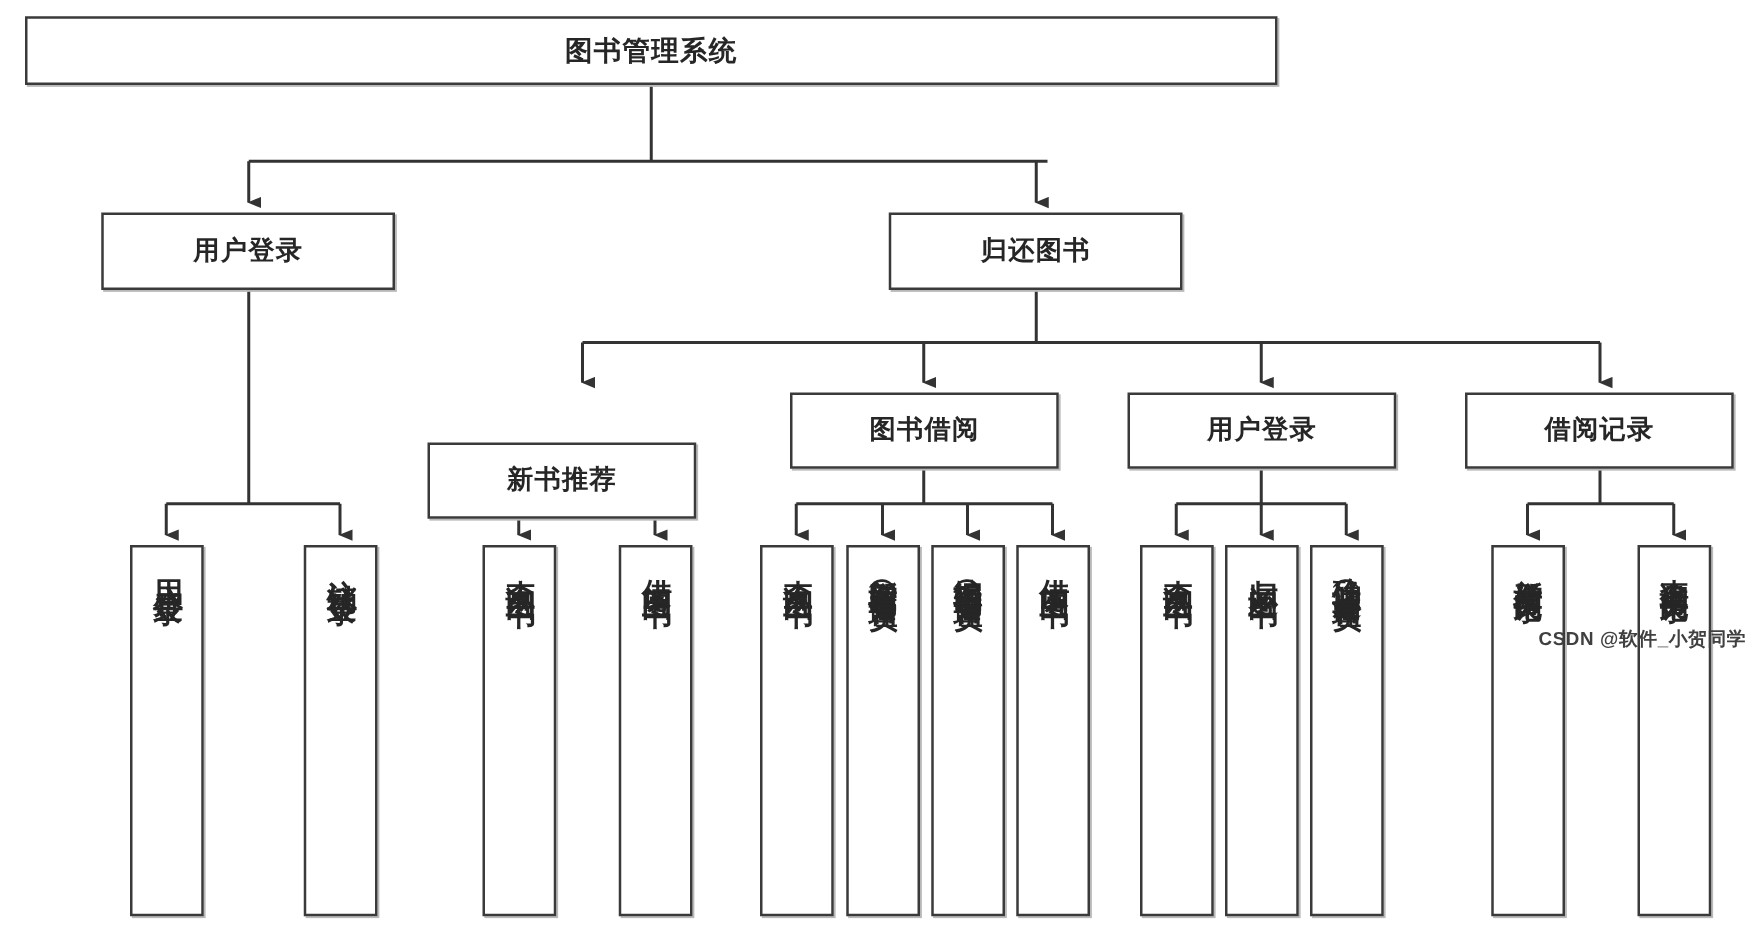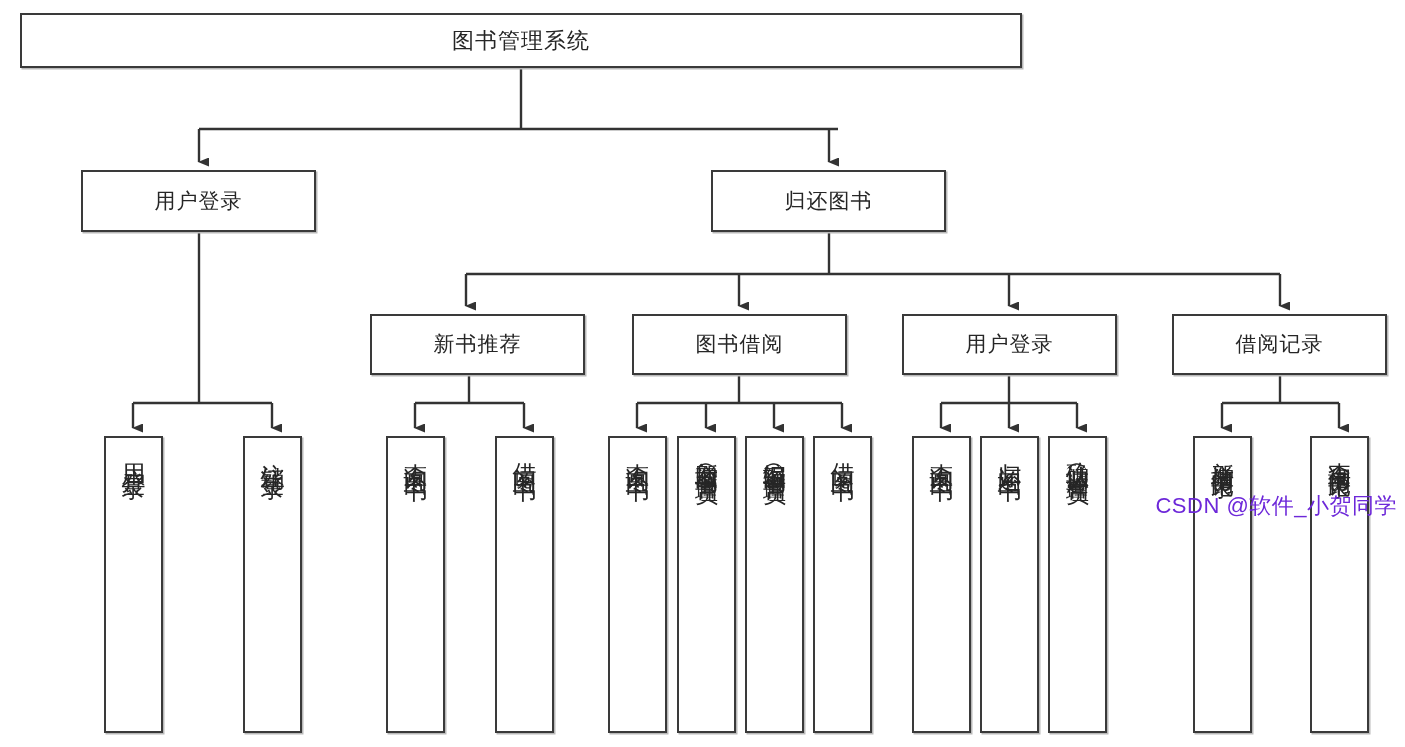--- a/index.html
+++ b/index.html
@@ -3,21 +3,21 @@
 <meta charset="utf-8">
 <title>图书管理系统结构图</title>
 <style>
   html,body{margin:0;padding:0;}
   body{
     width:1405px;height:747px;
     background:#ffffff;
     font-family:"Liberation Sans","DejaVu Sans",sans-serif;
     overflow:hidden;
   }
-  #stage{position:relative;width:1405px;height:527px;}
+  #stage{position:relative;width:1405px;height:527px;font-weight:bold;}
   svg.wires{position:absolute;left:0;top:0;width:1405px;height:747px;pointer-events:none;}
 
   
   .node{
     position:absolute;
     box-sizing:border-box;
     background:#ffffff;
     border:2px solid #3a3a3a;
     box-shadow:1.5px 1.5px 0 0 #b9b9b9;
     display:flex;
@@ -37,21 +37,21 @@
   .node.root{left:20px;top:13px;width:1002px;height:55px;}
   .node.root .lbl{font-size:22px;}
 
   
   .node.l2{top:170px;width:235px;height:62px;}
   .node.l2.n-userlogin{left:81px;}
   .node.l2.n-bookmgr{left:711px;}
 
   
   .node.l3{top:314px;width:215px;height:61px;}
-  .node.l3.n-newbook{left:370px;}
+  .node.l3.n-newbook{left:342px;margin-top:40px;}
   .node.l3.n-borrow{left:632px;}
   .node.l3.n-current{left:902px;}
   .node.l3.n-record{left:1172px;}
 
   
   .node.leaf{
     top:436px;
     width:59px;
     height:297px;
     align-items:flex-start;
@@ -66,22 +66,22 @@
     line-height:1;
     white-space:nowrap;
     text-align:start;
   }
   .node.leaf.tall-text .lbl{font-size:23px;letter-spacing:3px;}
 
   
   .watermark{
     position:absolute;
     right:8px;bottom:6px;
-    font-size:22px;
-    color:#6d28d9;
+    font-size:15px;
+    color:#404040;
     letter-spacing:0.5px;
     white-space:nowrap;
   }
 </style>
 </head>
 <body>
 
 <div id="stage">
 
   <svg class="wires" viewBox="0 0 1405 747" xmlns="http://www.w3.org/2000/svg">

